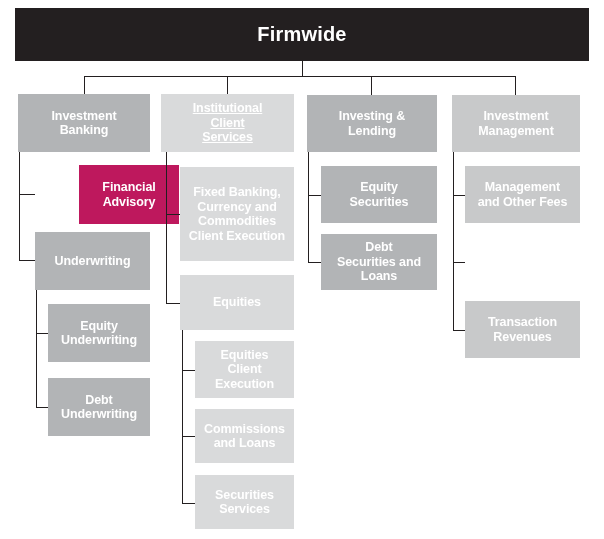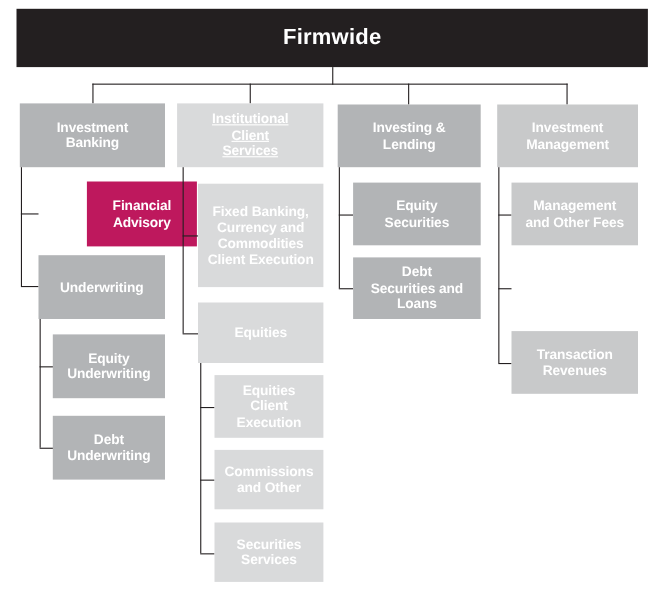--- a/index.html
+++ b/index.html
@@ -118,21 +118,21 @@
   <div class="connector v" style="left:182px; top:330px; height:173px;"></div>
   <div class="connector h" style="left:182px; top:370px; width:13px;"></div>
   <div class="connector h" style="left:182px; top:436px; width:13px;"></div>
   <div class="connector h" style="left:182px; top:503px; width:13px;"></div>
 
   <div class="node lvl3" style="left:195px; top:341px; width:99px; height:57px; background:#d9dadb;">Equities
 Client
 Execution</div>
 
   <div class="node lvl3" style="left:195px; top:409px; width:99px; height:54px; background:#d9dadb;">Commissions
-and Other</div>
+and Loans</div>
 
   <div class="node lvl3" style="left:195px; top:475px; width:99px; height:54px; background:#d9dadb;">Securities
 Services</div>
 
   <div class="node lvl1" style="left:307px; top:95px; width:130px; height:57px; background:#b2b4b6;">Investing &amp;
 Lending</div>
 
   <div class="connector v" style="left:308px; top:152px; height:110px;"></div>
   <div class="connector h" style="left:308px; top:195px; width:13px;"></div>
   <div class="connector h" style="left:308px; top:262px; width:13px;"></div>

